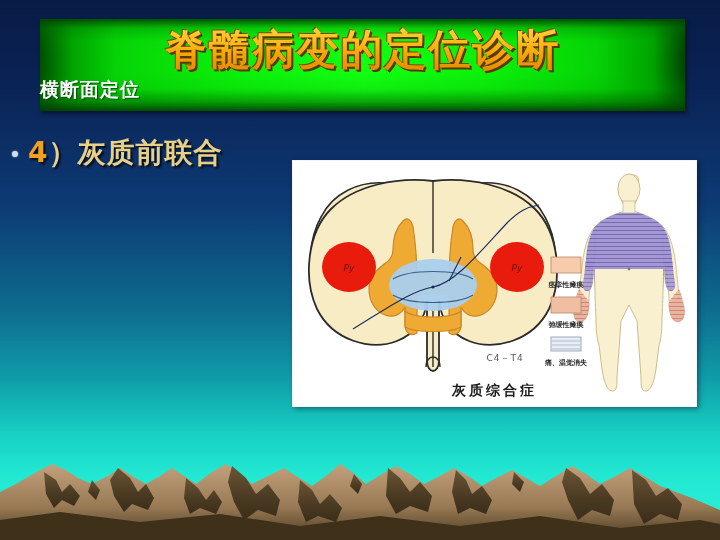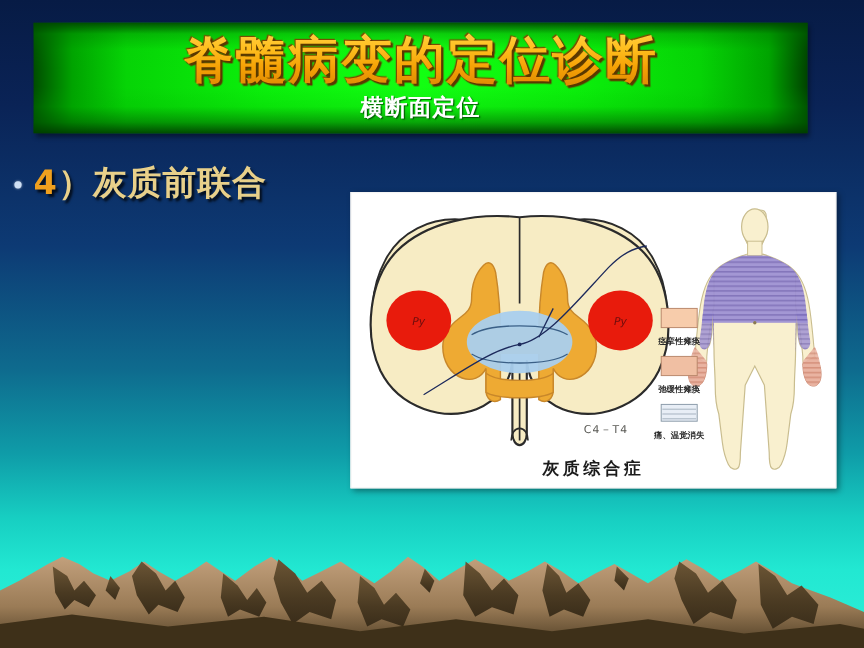--- a/index.html
+++ b/index.html
@@ -29,21 +29,21 @@
     position: absolute;
     left: 0;
     bottom: 0;
     width: 720px;
     height: 160px;
   }
 
   
   .title-banner {
     position: absolute;
-    left: 28px;
+    left: 40px;
     top: 19px;
     width: 645px;
     height: 92px;
     background:
       linear-gradient(180deg,
         rgba(0,70,0,0.92) 0%,
         rgba(0,120,0,0.35) 10%,
         rgba(0,190,0,0.05) 24%,
         rgba(0,255,0,0.0) 42%,
         rgba(0,255,0,0.0) 58%,
@@ -79,21 +79,21 @@
     color: transparent;
     -webkit-text-fill-color: transparent;
     text-shadow: none;
     filter: drop-shadow(2px 2px 0px #5a3800) drop-shadow(-1px -1px 0px #7a4d00);
   }
   .title-sub {
     position: absolute;
     left: 0;
     top: 58px;
     width: 645px;
-    text-align: center;
+    text-align: left;
     font-size: 19px;
     font-weight: bold;
     color: #ffffff;
     letter-spacing: 1px;
     text-shadow: 1px 1px 1px rgba(0,60,0,0.8);
   }
 
   
   .bullet-row {
     position: absolute;

